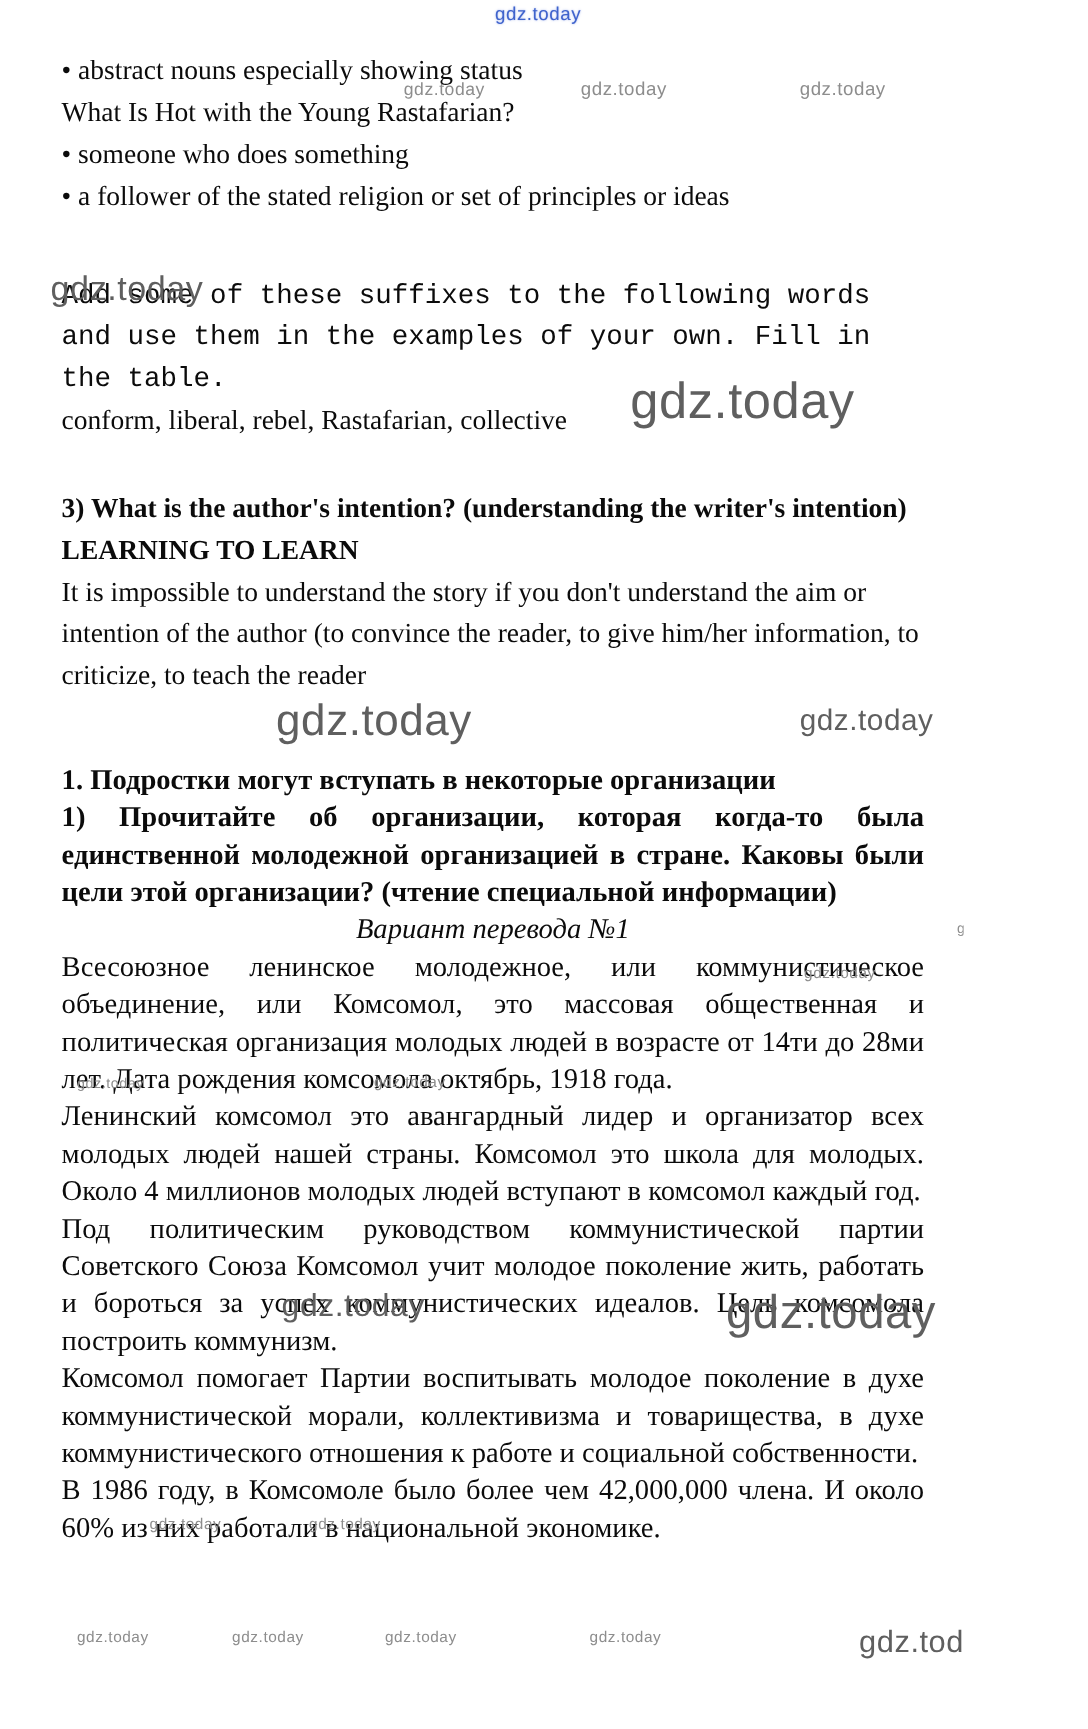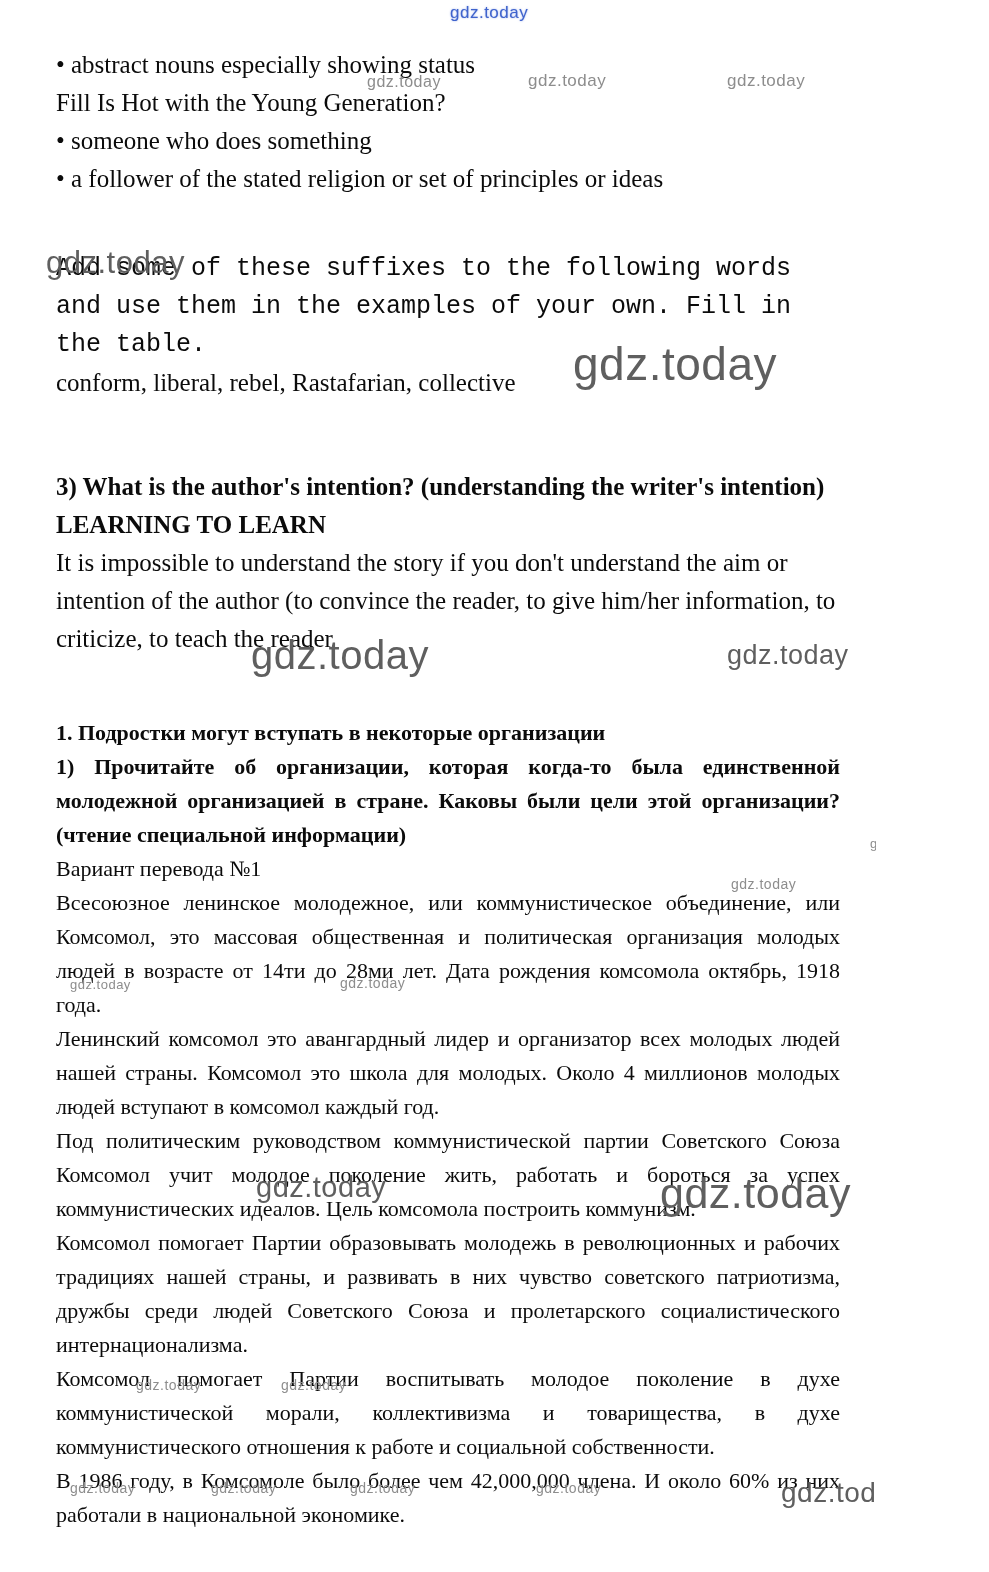--- a/index.html
+++ b/index.html
@@ -8,24 +8,24 @@
     position:relative;
     width:876px;
     height:1572px;
     background:#ffffff;
     overflow:hidden;
     font-family:"Liberation Serif","DejaVu Serif",serif;
     color:#0b0b0b;
   }
   .flow { position:relative; padding:46px 36px 0 56px; z-index:1; }
   .en { font-size:25px; line-height:38px; }
-  .ru { font-size:22px; line-height:34px; }
+  .ru { font-size:26px; line-height:34px; }
   .just { text-align:justify; }
   .bold { font-weight:bold; }
-  .center { text-align:left; }
+  .center { text-align:center;font-style:italic; }
   .nowrap { white-space:nowrap; }
   p { margin:0; }
 
   .watermark-layer { position:absolute; inset:0; z-index:2; pointer-events:none; }
   .wm {
     position:absolute;
     font-family:"Liberation Sans","DejaVu Sans",sans-serif;
     white-space:nowrap;
     letter-spacing:0.5px;
   }
@@ -58,36 +58,35 @@
     <span class="wm small" style="left:70px;  top:1480px; font-size:14px;">gdz.today</span>
     <span class="wm small" style="left:211px; top:1480px; font-size:14px;">gdz.today</span>
     <span class="wm small" style="left:350px; top:1480px; font-size:14px;">gdz.today</span>
     <span class="wm small" style="left:536px; top:1480px; font-size:14px;">gdz.today</span>
     <span class="wm large" style="left:781px; top:1477px; font-size:28px;">gdz.today</span>
   </div>
 
   <div class="flow">
 
     <div class="en">• abstract nouns especially showing status</div>
-    <div class="en">Fill Is Hot with the Young Generation?</div>
+    <div class="en">What Is Hot with the Young Rastafarian?</div>
     <div class="en">• someone who does something</div>
     <div class="en">• a follower of the stated religion or set of principles or ideas</div>
 
     <p class="en" style="margin-top:52px;font-family:Liberation Mono, monospace;">Add some of these suffixes to the following words and use them in the examples of your own. Fill in the table.</p>
     <div class="en">conform, liberal, rebel, Rastafarian, collective</div>
 
-    <div class="en bold nowrap" style="margin-top:66px;">3) What is the author's intention? (understanding the writer's intention)</div>
+    <div class="en bold nowrap" style="margin-top:42px;">3) What is the author's intention? (understanding the writer's intention)</div>
     <div class="en bold">LEARNING TO LEARN</div>
     <p class="en">It is impossible to understand the story if you don't understand the aim or intention of the author (to convince the reader, to give him/her information, to criticize, to teach the reader</p>
 
     <div class="ru bold" style="margin-top:58px;">1. Подростки могут вступать в некоторые организации</div>
     <p class="ru bold just">1) Прочитайте об организации, которая когда-то была единственной молодежной организацией в стране. Каковы были цели этой организации? (чтение специальной информации)</p>
     <div class="ru center">Вариант перевода №1</div>
 
     <p class="ru just">Всесоюзное ленинское молодежное, или коммунистическое объединение, или Комсомол, это массовая общественная и политическая организация молодых людей в возрасте от 14ти до 28ми лет. Дата рождения комсомола октябрь, 1918 года.</p>
     <p class="ru just">Ленинский комсомол это авангардный лидер и организатор всех молодых людей нашей страны. Комсомол это школа для молодых. Около 4 миллионов молодых людей вступают в комсомол каждый год.</p>
     <p class="ru just">Под политическим руководством коммунистической партии Советского Союза Комсомол учит молодое поколение жить, работать и бороться за успех коммунистических идеалов. Цель комсомола построить коммунизм.</p>
-    <p class="ru just">Комсомол помогает Партии образовывать молодежь в революционных и рабочих традициях нашей страны, и развивать в них чувство советского патриотизма, дружбы среди людей Советского Союза и пролетарского социалистического интернационализма.</p>
     <p class="ru just">Комсомол помогает Партии воспитывать молодое поколение в духе коммунистической морали, коллективизма и товарищества, в духе коммунистического отношения к работе и социальной собственности.</p>
     <p class="ru just">В 1986 году, в Комсомоле было более чем 42,000,000 члена. И около 60% из них работали в национальной экономике.</p>
 
   </div>
 </div>
 
 </body></html>

